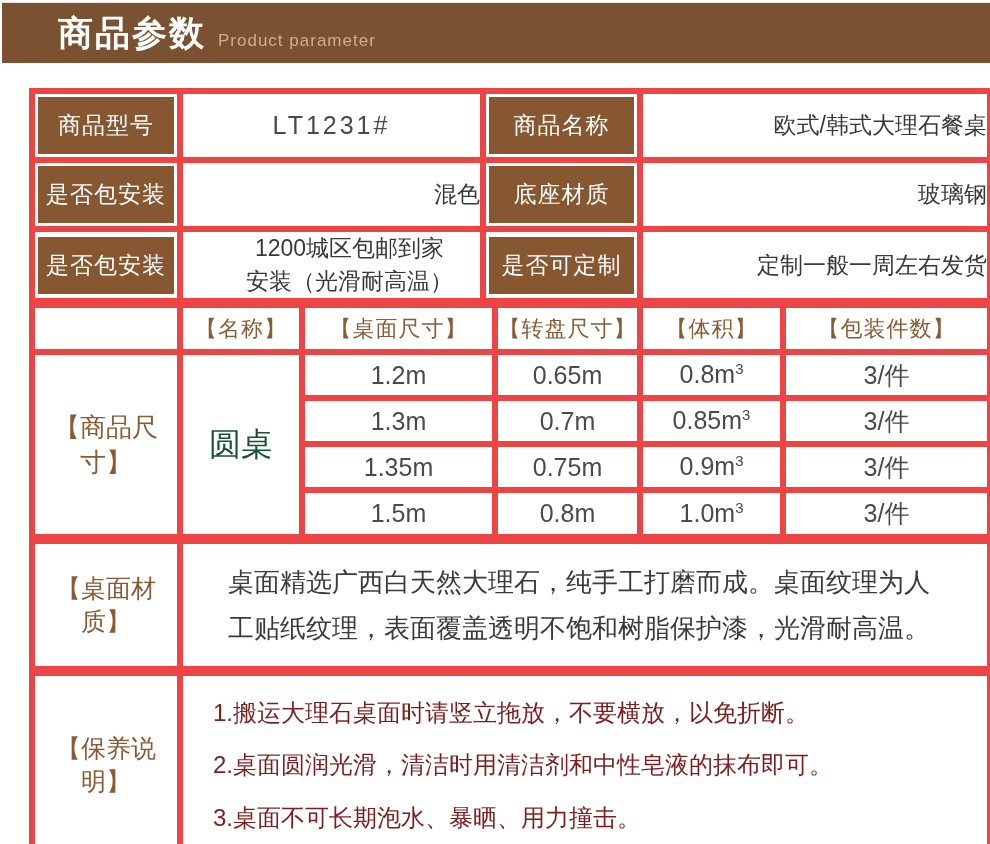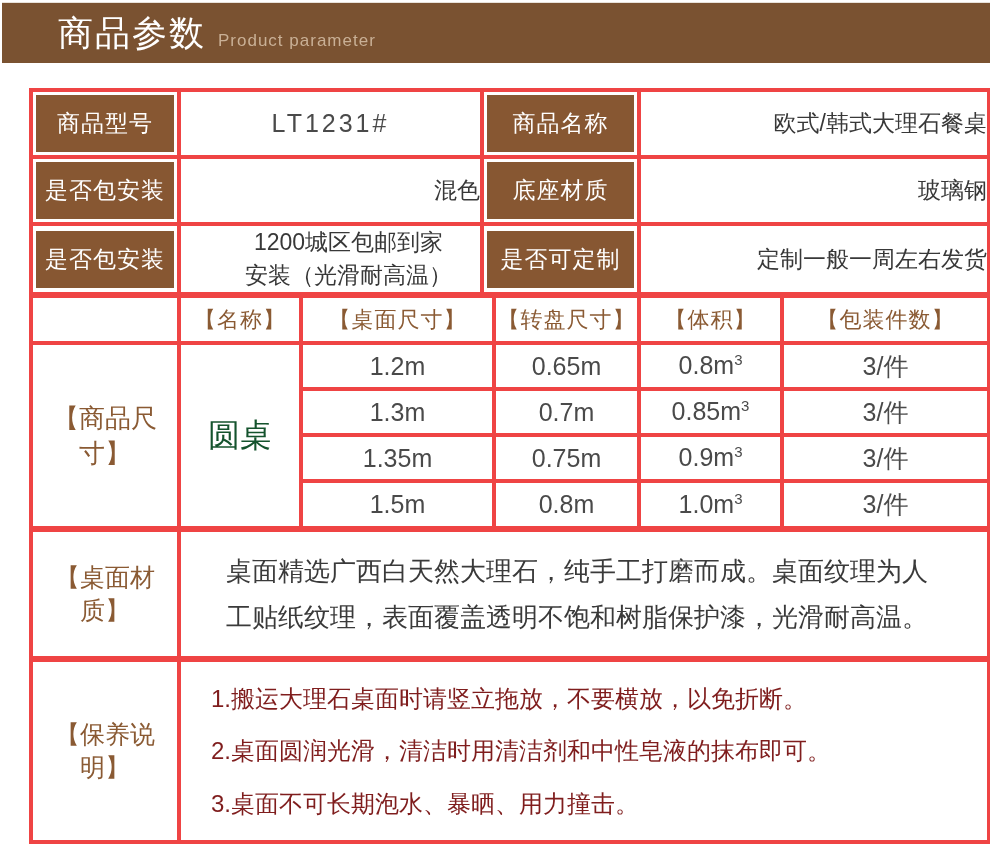--- a/index.html
+++ b/index.html
@@ -7,31 +7,31 @@
     width:990px;height:844px;overflow:hidden;
     font-family:"Liberation Sans","DejaVu Sans",sans-serif;
     color:#383838;position:relative;
   }
   
   .banner{
     margin:2px 0 0 2px;height:60px;background:#7a5231;
     display:flex;align-items:center;border-top:1px solid #e8e2da;
   }
   .banner-cn{
-    color:#ffffff;font-size:35px;font-weight:normal;letter-spacing:2px;
+    color:#ffffff;font-size:35px;font-weight:bold;letter-spacing:2px;
     margin-left:56px;line-height:60px;
   }
   .banner-en{
     color:#c9b096;font-size:17px;margin-left:12px;margin-top:16px;letter-spacing:1px;
   }
   
   .sheet{margin:25px 0 0 29px;width:958px;}
   table{border-collapse:collapse;table-layout:fixed;width:958px;}
   table + table{margin-top:-2px;}
-  td{border:4px solid #ef4444;padding:0;text-align:center;vertical-align:middle;overflow:hidden;}
+  td{border:6px solid #ef4444;padding:0;text-align:center;vertical-align:middle;overflow:hidden;}
   
   .hcell{padding:0;}
   .brown{
     margin:3px;height:57px;background:#875732;color:#ffffff;
     display:flex;align-items:center;justify-content:center;
     font-size:23px;letter-spacing:1px;
   }
   .val{font-size:23px;color:#383838;text-align:right;}
   .model{font-size:25px;color:#4a4a4a;letter-spacing:3px;}
   .twoline{line-height:33px;font-size:23px;padding-left:36px;}

